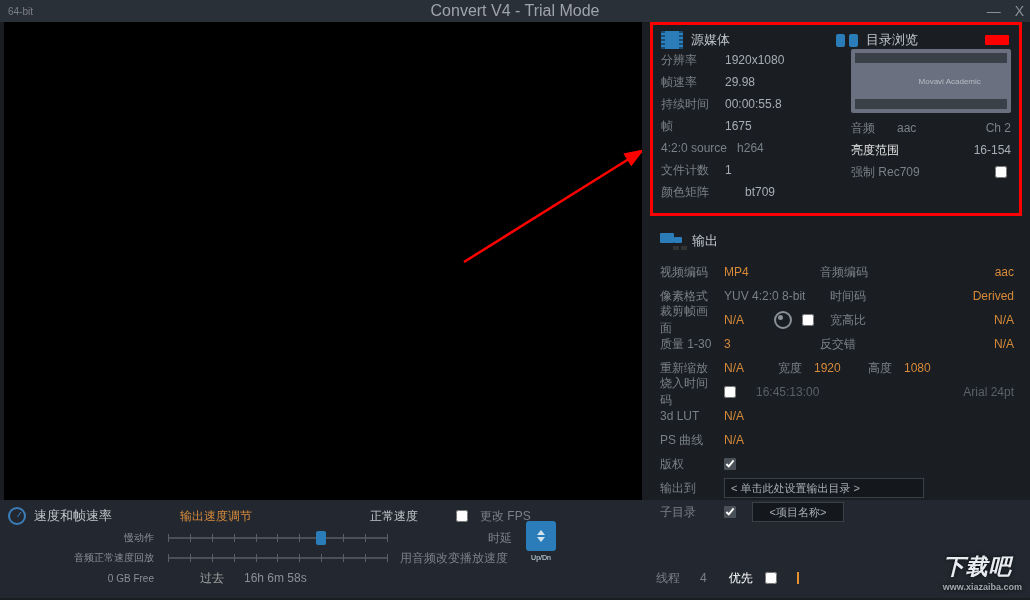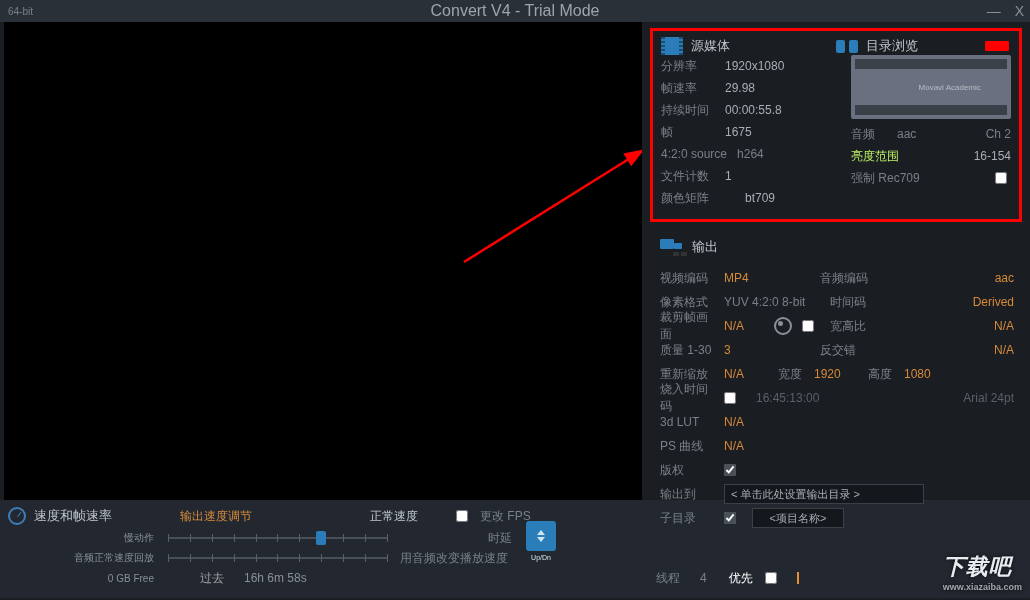--- a/index.html
+++ b/index.html
@@ -5,21 +5,21 @@
 * { margin: 0; padding: 0; box-sizing: border-box; font-family: "Microsoft YaHei", Arial, sans-serif; }
 body { background: #1a1d21; color: #a8aeb4; font-size: 12px; width: 1030px; height: 600px; overflow: hidden; position: relative; }
 .titlebar { height: 22px; background: #2a3038; display: flex; align-items: center; position: relative; }
 .titlebar-left { padding-left: 8px; color: #7a8088; font-size: 10px; }
 .titlebar-center { position: absolute; left: 50%; transform: translateX(-50%); color: #9ea4ac; font-size: 16px; }
 .titlebar-right { position: absolute; right: 6px; display: flex; gap: 14px; color: #8a9098; font-size: 14px; }
 .titlebar-right span { cursor: pointer; }
 .main { display: flex; height: 478px; }
 .preview { width: 638px; height: 478px; background: #000; margin: 0 2px 0 4px; position: relative; }
 .arrow-svg { position: absolute; top: 0; left: 0; pointer-events: none; z-index: 5; }
-.right-panel { flex: 1; padding: 6px 8px 6px 6px; }
+.right-panel { flex: 1; padding: 0 8px 6px 6px; }
 .hl-box { border: 3px solid #ff0000; padding: 6px 8px 10px 8px; margin-bottom: 10px; }
 .section-hdr { display: flex; align-items: center; gap: 8px; margin-bottom: 8px; height: 22px; }
 .hdr-row { display: flex; }
 .hdr-half { flex: 1; display: flex; align-items: center; gap: 8px; }
 .icon-film { width: 22px; height: 18px; background: #2a7db8; border-radius: 2px; position: relative; }
 .icon-film::before, .icon-film::after { content: ""; position: absolute; top: 0; bottom: 0; width: 4px; background: repeating-linear-gradient(to bottom, #1a4d73 0 2px, #2a7db8 2px 4px); }
 .icon-film::before { left: 0; }
 .icon-film::after { right: 0; }
 .icon-binoc { width: 22px; height: 16px; position: relative; }
 .icon-binoc::before, .icon-binoc::after { content: ""; position: absolute; width: 9px; height: 13px; background: #2a7db8; border-radius: 2px; top: 2px; }
@@ -146,21 +146,21 @@
         <div class="info-right">
           <div class="thumb">
               <span class="thumb-txt">Movavi Academic</span>
             </div>
           <div class="info-row">
               <span style="color:#7a8088;width:36px">音频</span>
               <span class="val" style="color:#7a8088">aac</span>
               <span class="val" style="color:#7a8088;margin-left:auto">Ch 2</span>
             </div>
           <div class="info-row">
-              <span style="color:#bef264;width:56px">亮度范围</span>
+              <span style="color:#e5e5e5;width:56px">亮度范围</span>
               <span class="val" style="margin-left:auto">16-154</span>
             </div>
           <div class="info-row">
               <span style="color:#7a8088">强制 Rec709</span>
               <input type="checkbox" style="margin-left: auto; margin-right: 4px;">
             </div>
         </div>
       </div>
     </div>
 

